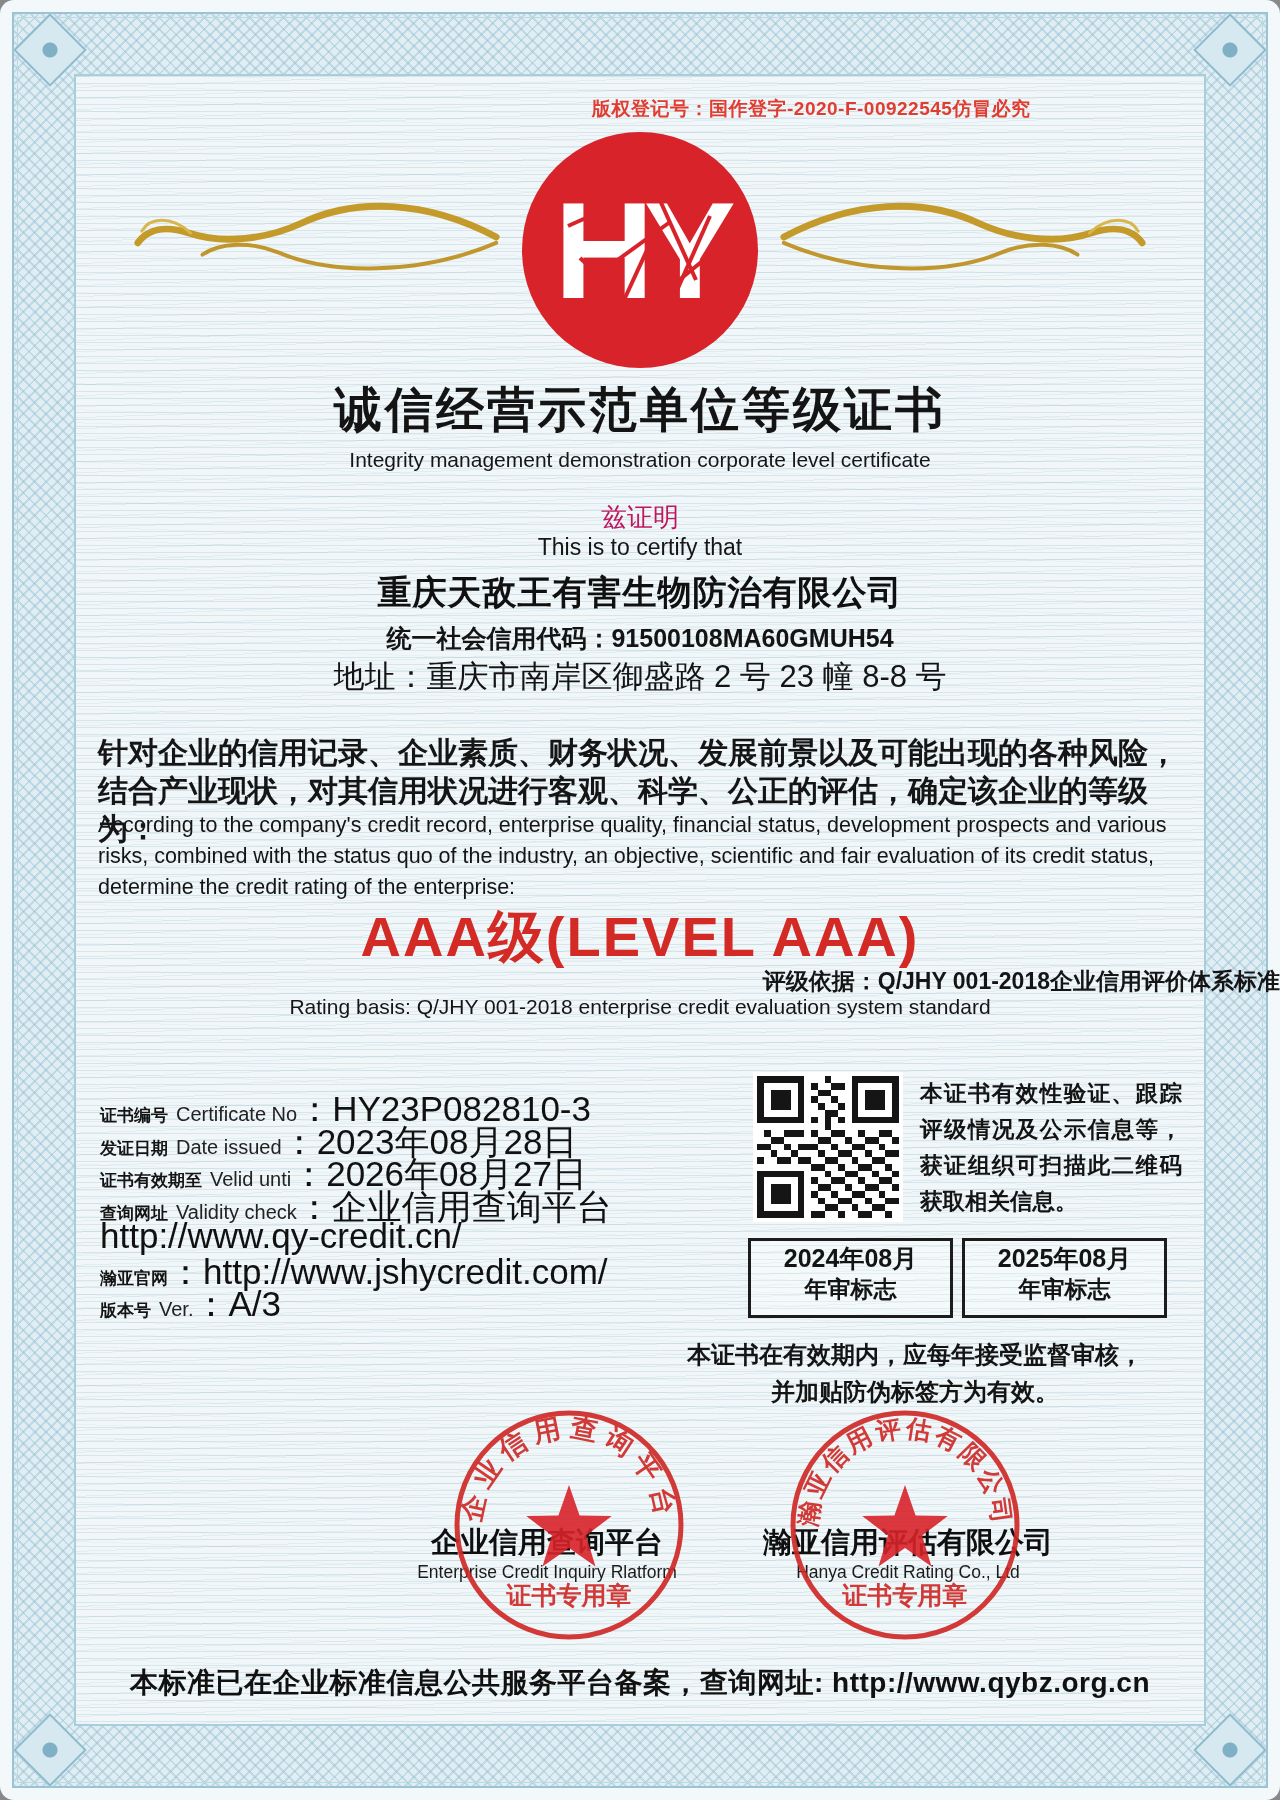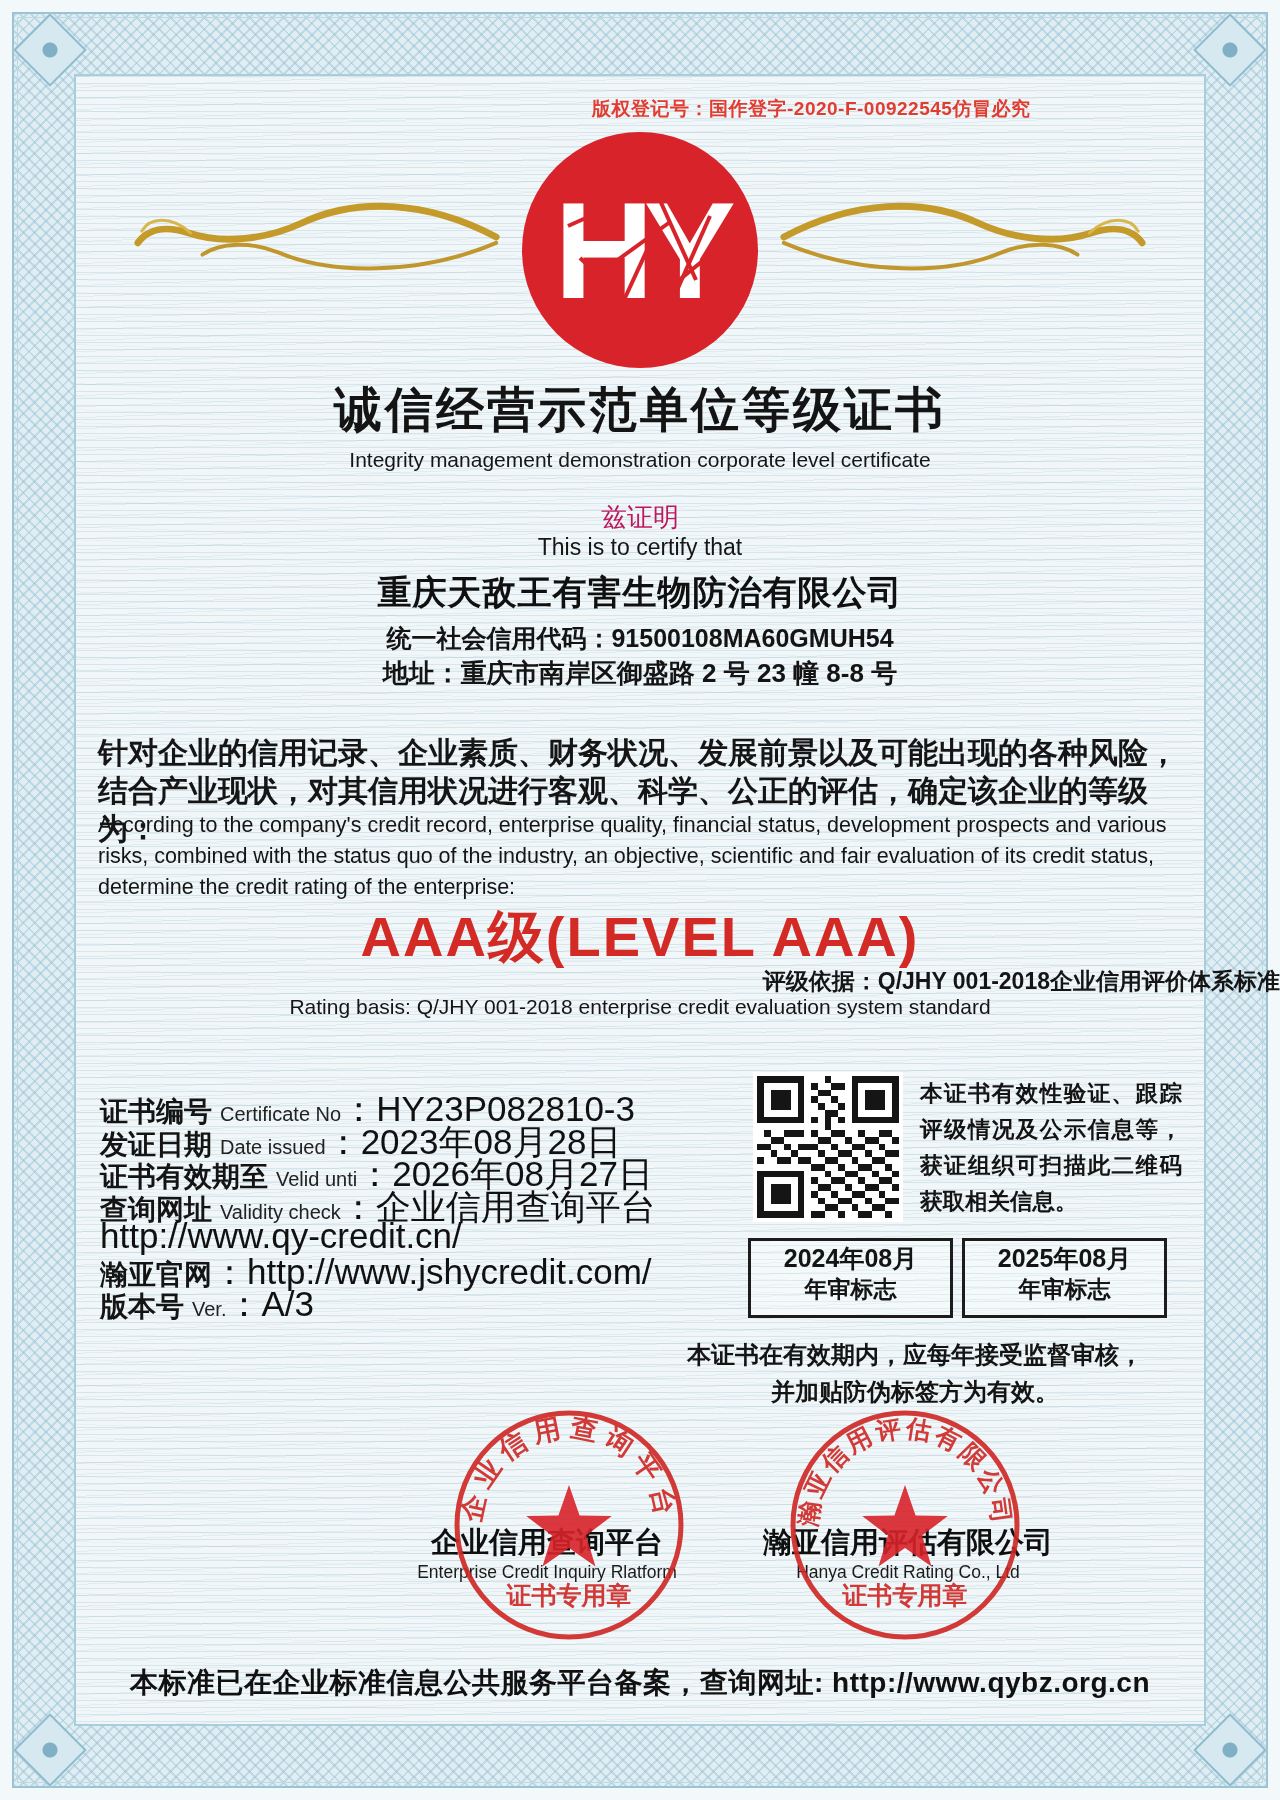--- a/index.html
+++ b/index.html
@@ -1,19 +1,20 @@
 <!DOCTYPE html>
 <html><head>
 <meta charset="utf-8">
 <style>
   * { margin:0; padding:0; box-sizing:border-box; }
   body { background:#888; font-family:"Liberation Sans","DejaVu Sans",sans-serif; }
   .page{
     position:relative; width:1280px; height:1800px; margin:0 auto; overflow:hidden;
     background:#f3f8fa;
+    border-radius:14px;
   }
   
   .lace{
     position:absolute; inset:12px; z-index:0;
     border:2px solid #9cc3d4; outline:1px solid #bcd9e4; outline-offset:-6px;
     background:
       repeating-linear-gradient(45deg, rgba(140,185,205,.38) 0 2px, rgba(255,255,255,0) 2px 8px),
       repeating-linear-gradient(-45deg, rgba(140,185,205,.38) 0 2px, rgba(255,255,255,0) 2px 8px),
       #e0eef4;
   }
@@ -44,32 +45,32 @@
   .fl-l{left:132px;} .fl-r{left:776px; transform:scaleX(-1);}
 
   .logo{left:520px; top:130px; width:240px; height:240px;}
 
   .title{top:378px; font-size:48px; font-weight:bold; color:#141414; letter-spacing:3px;}
   .subtitle{top:448px; font-size:21px; color:#161616;}
   .certify-cn{top:500px; font-size:26px; color:#be185d;}
   .certify-en{top:534px; font-size:23px; color:#161616;}
   .company{top:570px; font-size:34px; font-weight:bold; color:#101010; letter-spacing:1px;}
   .code{top:622px; font-size:25px; font-weight:600; color:#141414;}
-  .address{top:656px; font-size:26px; font-weight:700; color:#141414;}
+  .address{top:656px; font-size:31px; font-weight:400; color:#141414;}
 
   .para-cn{left:98px; top:734px; width:1086px; font-size:30px; line-height:38px; font-weight:600; color:#151515; text-align:left;}
   .para-en{left:98px; top:810px; width:1086px; font-size:21.5px; line-height:31px; color:#151515;}
 
   .rating{top:900px; font-size:56px; font-weight:800; color:#d42a26; letter-spacing:2px;}
   .basis-cn{top:966px; font-size:23px; font-weight:600; color:#151515;text-align:right;}
   .basis-en{top:995px; font-size:21px; color:#151515;}
 
   .details{left:100px; top:1086px; width:560px;}
   .d-row{display:flex; align-items:baseline; height:32.5px; white-space:nowrap;}
-  .d-cn{font-size:28px; font-weight:600; color:#141414;}
+  .d-cn{font-size:17px; font-weight:600; color:#141414;}
   .d-en{font-size:20px; color:#222; margin-left:8px;}
   .d-val{font-size:35px; color:#111;}
 
   .qr-wrap{left:753px; top:1072px; width:150px; height:150px; background:#fff; padding:4px;}
   #qr-grid{display:grid; grid-template-columns:repeat(21,1fr); grid-template-rows:repeat(21,1fr); width:142px; height:142px; background:#fff;}
   #qr-grid i{display:block;} #qr-grid i.b{background:#151515;}
   .qr-note{left:920px; top:1076px; width:262px; font-size:22.5px; line-height:36px; font-weight:600; color:#141414; text-align:justify;}
 
   .rbox{top:1238px; width:205px; height:80px; border:3px solid #1c1c1c; text-align:center; 
         background:rgba(255,255,255,.25);}

